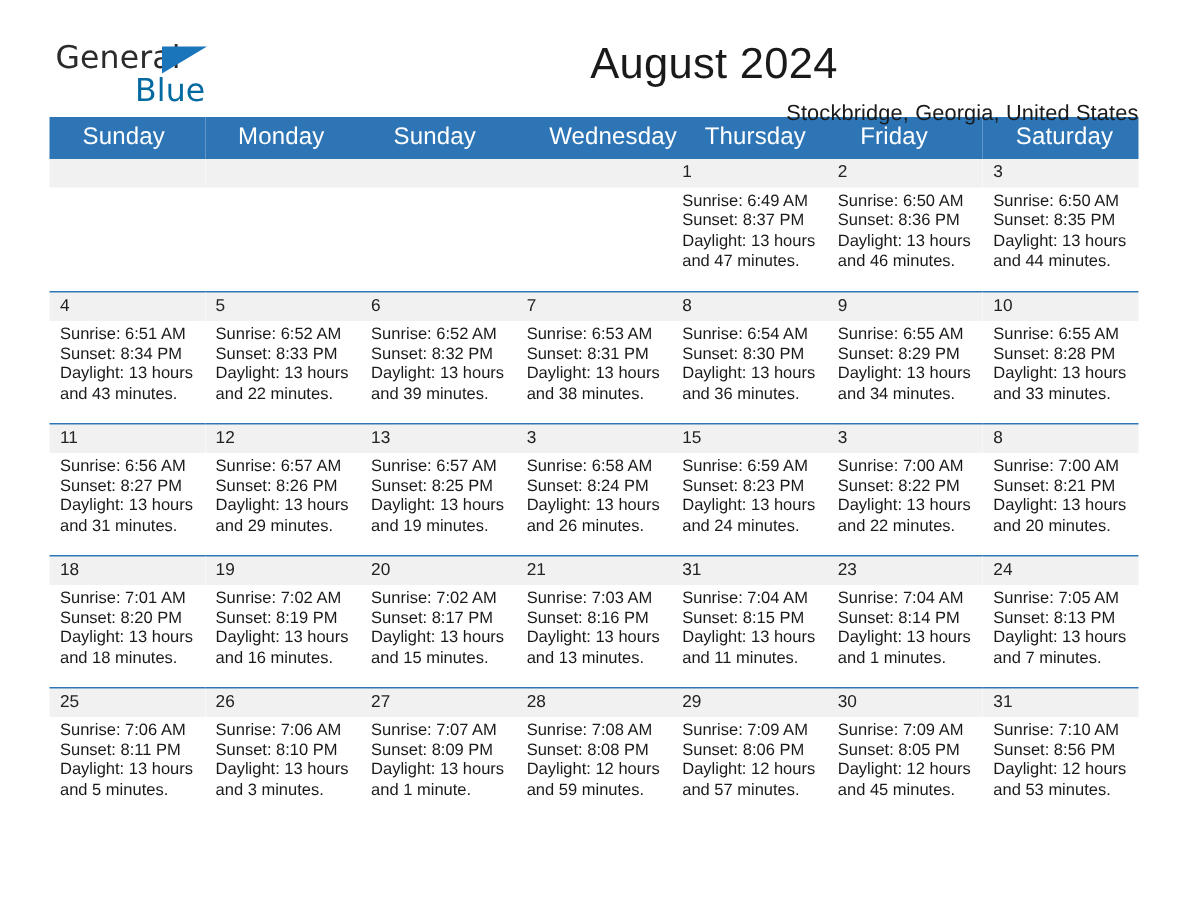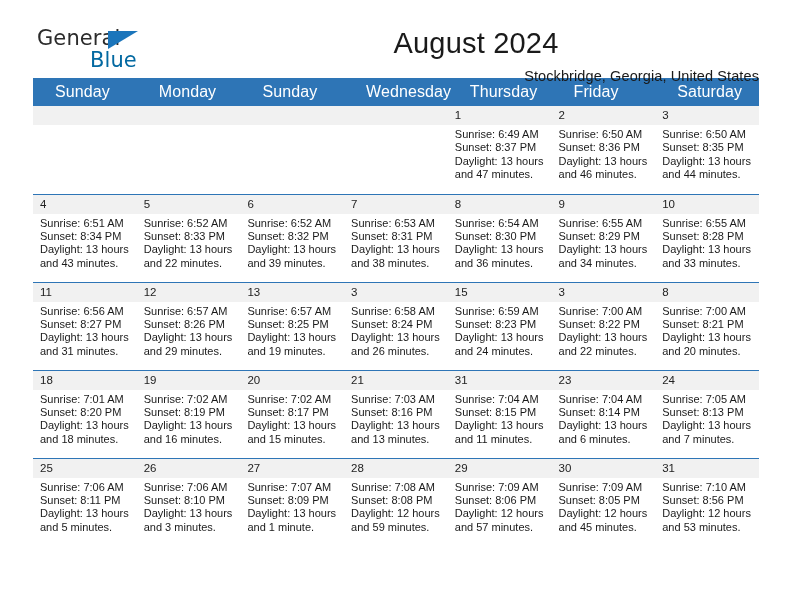--- a/index.html
+++ b/index.html
@@ -414,21 +414,21 @@
               <div>Daylight: 13 hours</div>
               <div>and 11 minutes.</div>
             </div>
           </td>
           <td>
             <div class="daynum">23</div>
             <div class="details">
               <div>Sunrise: 7:04 AM</div>
               <div>Sunset: 8:14 PM</div>
               <div>Daylight: 13 hours</div>
-              <div>and 6 minutes.</div>
+              <div>and 1 minutes.</div>
             </div>
           </td>
           <td>
             <div class="daynum">24</div>
             <div class="details">
               <div>Sunrise: 7:05 AM</div>
               <div>Sunset: 8:13 PM</div>
               <div>Daylight: 13 hours</div>
               <div>and 7 minutes.</div>
             </div>

